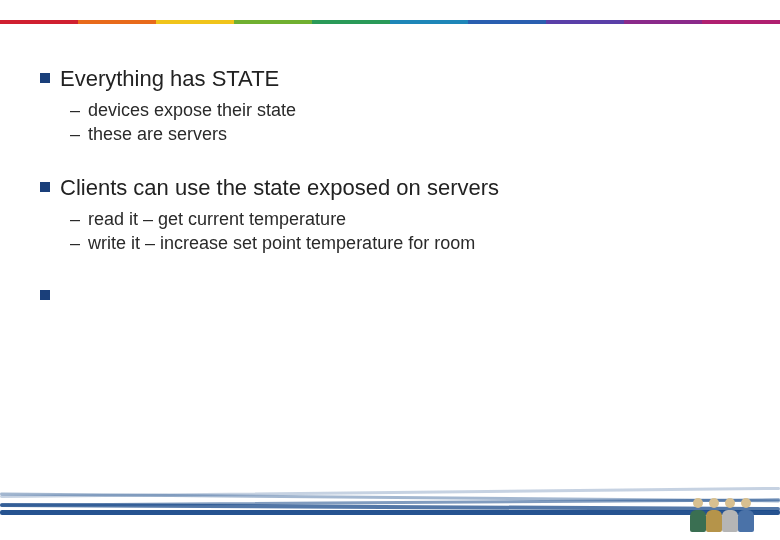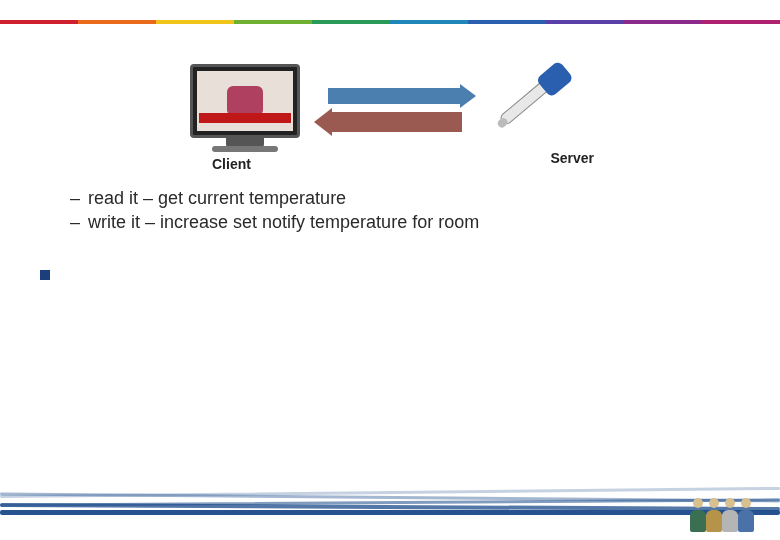--- a/index.html
+++ b/index.html
@@ -220,56 +220,39 @@
     <div style="background: rgb(42, 154, 88);"></div>
     <div style="background: rgb(30, 134, 184);"></div>
     <div style="background: rgb(42, 95, 176);"></div>
     <div style="background: rgb(90, 63, 168);"></div>
     <div style="background: rgb(138, 42, 138);"></div>
     <div style="background: rgb(176, 32, 112);"></div>
   </div>
 
 <div class="content">
 
-  <div class="diagram">
-    <div class="tv">
-      <div class="tv-screen">
-        <div class="tv-figure"></div>
-        <div class="tv-banner"></div>
+
+  <div class="bullets">
+
+    <div class="bullet-block">
+      <div class="bullet-main">
+        <div class="sq"></div>
+        <span class="txt">Everything has STATE</span>
       </div>
-    </div>
-    <div class="tv-stand"></div>
-    <div class="tv-base"></div>
-
-    <div class="arrow right">
-      <div class="shaft"></div>
-        <div class="head"></div>
-    </div>
-    <div class="arrow left">
-      <div class="shaft"></div>
-        <div class="head"></div>
-    </div>
-
-    <div class="thermo">
-      <div class="thermo-body">
-        <div class="thermo-head"></div>
-        <div class="thermo-tip"></div>
+      <div class="sub"><span class="dash">–</span><span>devices expose their state</span></div>
+      <div class="sub"><span class="dash">–</span><span>these are servers</span></div>
+    </div>
+
+    <div class="bullet-block">
+      <div class="bullet-main">
+        <div class="sq"></div>
+        <span class="txt">Clients can use the state exposed on servers</span>
       </div>
-    </div>
-
-    <div class="lbl-client">Client</div>
-    <div class="lbl-server">Server</div>
-  </div>
-
-  <div class="bullets">
-
-
-    <div class="bullet-block">
       <div class="sub"><span class="dash">–</span><span>read it – get current temperature</span></div>
-      <div class="sub"><span class="dash">–</span><span>write it – increase set notify temperature for room</span></div>
+      <div class="sub"><span class="dash">–</span><span>write it – increase set point temperature for room</span></div>
     </div>
 
     <div class="bullet-block">
       <div class="bullet-main">
         <div class="sq"></div>
       </div>
     </div>
 
   </div>
 </div>

